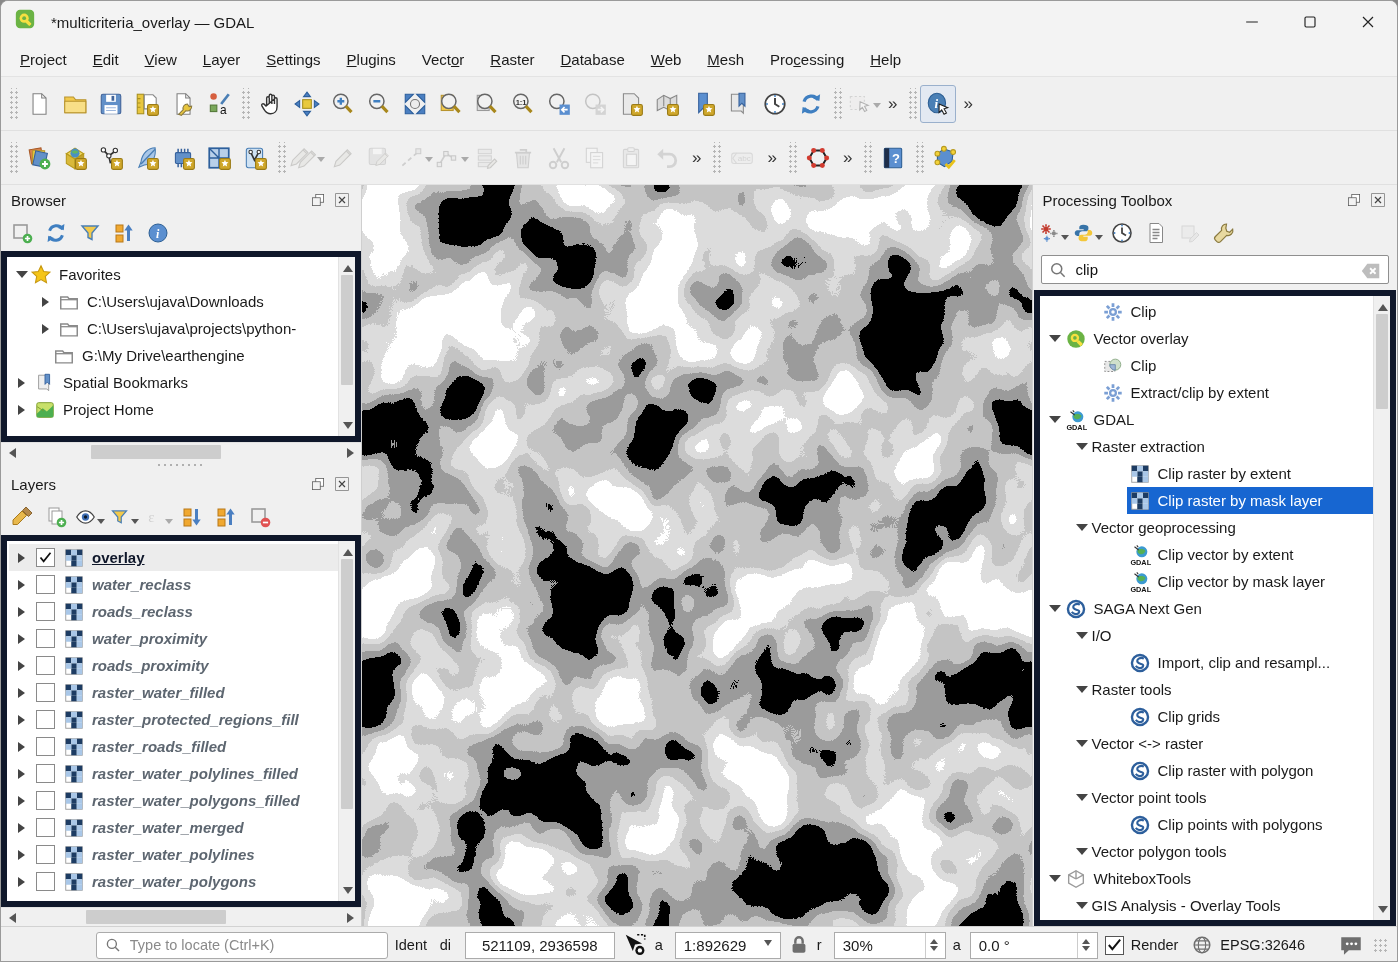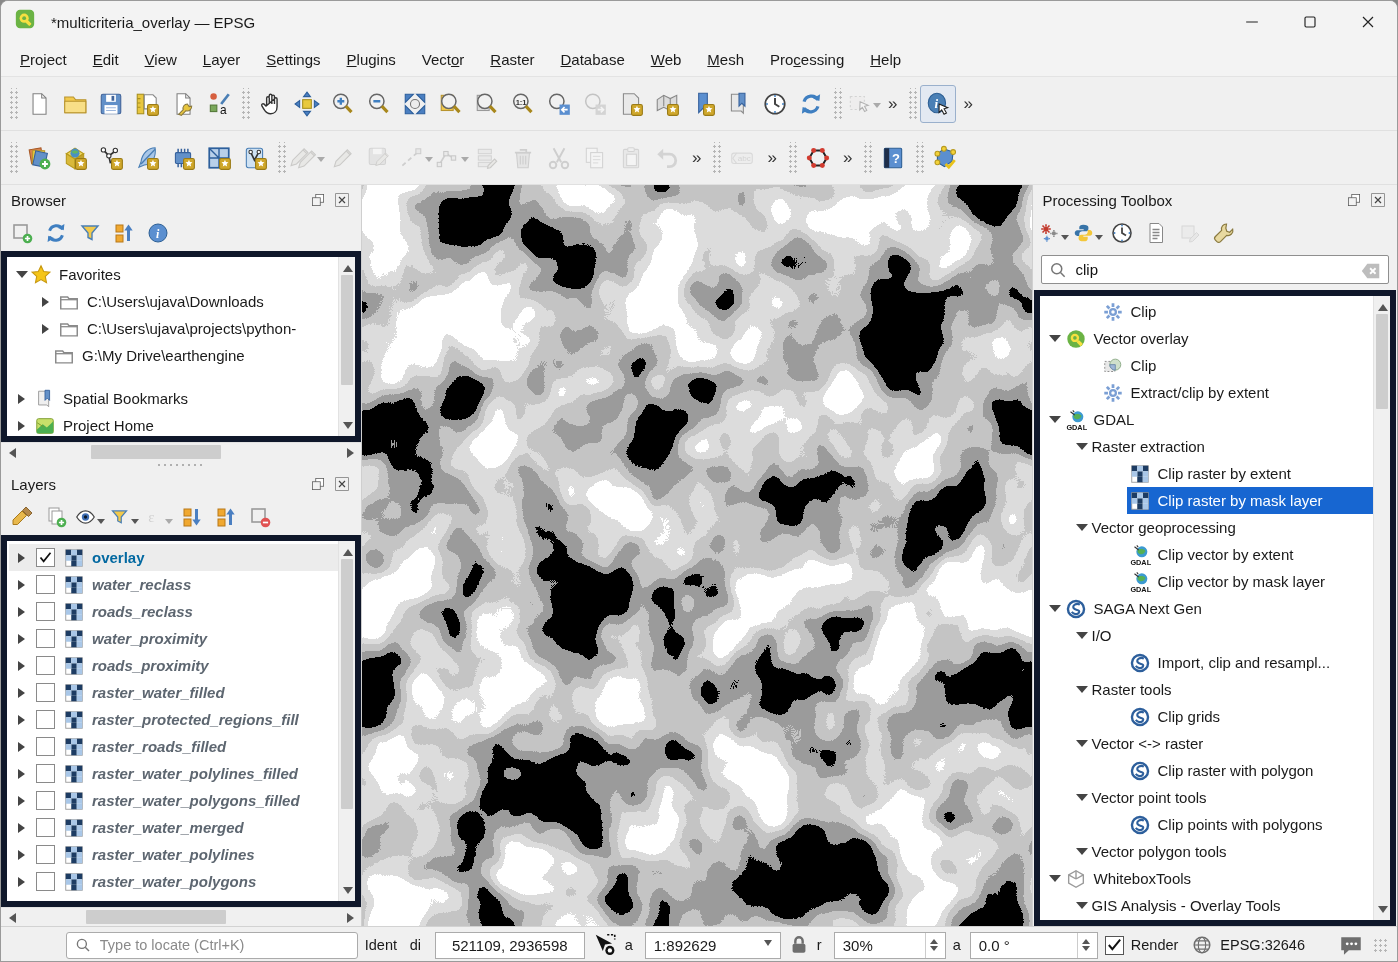--- a/index.html
+++ b/index.html
@@ -55,21 +55,21 @@
   .tri.up{border:5px solid transparent;border-bottom:7px solid #555;}
   .tri.dn{border:5px solid transparent;border-top:7px solid #555;}
   .tri.lf{border:5px solid transparent;border-right:7px solid #555;}
   .tri.rt{border:5px solid transparent;border-left:7px solid #555;}
   .sbbtn{position:absolute;width:17px;height:17px;display:flex;align-items:center;justify-content:center;}
   .vsplit{height:8px;display:flex;align-items:center;justify-content:center;background:#f0f0f0;}
   .vsplit i{width:50px;height:4px;background-image:radial-gradient(#b0b0b0 1px,transparent 1.2px);background-size:6px 4px;}
   
   .cb{width:19px;height:19px;border:1.6px solid #8a8a8a;background:#fff;margin:0 8px 0 2px;flex:0 0 auto;display:flex;align-items:center;justify-content:center;}
   .lname{font-style:italic;font-weight:600;color:#5d6670;}
-  .lname.active{font-style:normal;font-weight:700;color:#0369a1;}
+  .lname.active{font-style:normal;font-weight:700;color:#0f172a;text-decoration:underline;}
   .lrow-active{background:#ececec;}
   
   .canvas{width:670px;position:relative;background:#fff;overflow:hidden;}
   .canvas svg{position:absolute;inset:0;}
   
   .toolbox{width:366px;background:#f0f0f0;border-left:1px solid #cfcfcf;}
   .searchrow{margin:4px 8px 6px 8px;height:29px;border:1px solid #8f8f8f;border-radius:2px;background:#fff;display:flex;align-items:center;padding:0 6px;flex:0 0 auto;}
   .searchrow input{border:0;outline:0;flex:1;font-size:15px;font-family:inherit;margin-left:6px;color:#111;}
   .selbox{display:flex;align-items:center;flex:1;height:100%;padding-left:2px;}
   .selbox.sel{color:#fff;}
@@ -91,21 +91,21 @@
 
 <div class="win">
 
   <div class="titlebar">
     <span class="appicon"><svg xmlns="http://www.w3.org/2000/svg" viewBox="0 0 24 24" width="20" height="20">
           <rect x="1" y="1" width="22" height="22" rx="5" fill="#6bb344"></rect>
           <circle cx="11" cy="11" r="5.5" fill="#f7e041"></circle>
           <circle cx="11" cy="11" r="2.3" fill="#6bb344"></circle>
           <rect x="13.5" y="13.5" width="7" height="4" rx="1" transform="rotate(45 15 15)" fill="#f7e041"></rect>
         </svg></span>
-    <span class="title">*multicriteria_overlay — EPSG</span>
+    <span class="title">*multicriteria_overlay — GDAL</span>
     <span class="wctrls">
       <span class="wbtn">
           <svg xmlns="http://www.w3.org/2000/svg" viewBox="0 0 24 24" width="20" height="20">
             <path d="M5 12h14" stroke="#222" stroke-width="1.4"></path>
           </svg>
         </span>
       <span class="wbtn">
           <svg xmlns="http://www.w3.org/2000/svg" viewBox="0 0 24 24" width="20" height="20">
             <rect x="6" y="6" width="12" height="12" rx="1.5" fill="none" stroke="#222" stroke-width="1.4"></rect>
           </svg>
@@ -612,21 +612,21 @@
                 <span>C:\Users\ujava\projects\python-</span>
               </div>
               <div class="trow" style="padding-left: 28px;">
                 <span class="caret none"></span>
                 <span class="ticon"><svg xmlns="http://www.w3.org/2000/svg" viewBox="0 0 24 24" width="22" height="22">
                     <path d="M3 6.5h7.5l1.5 2H21v11H3z" fill="none" stroke="#8a8a8a" stroke-width="1.6"></path>
                     <path d="M3 9.5h18" stroke="#8a8a8a" stroke-width="1.4"></path>
                   </svg></span>
                 <span>G:\My Drive\earthengine</span>
               </div>
-              <div class="trow" style="padding-left: 4px; margin-top: 16px;">
+              <div class="trow" style="padding-left: 4px;">
                 <span class="caret r"></span>
                 <span class="ticon"><svg xmlns="http://www.w3.org/2000/svg" viewBox="0 0 24 24" width="22" height="22">
                     <path d="M5 3.5h11v17l-2-2H5z" fill="#efefef" stroke="#999"></path>
                     <path d="M12 2.5h5v11l-2.5-2.5L12 13.5z" fill="#6290c8" stroke="#36619c"></path>
                   </svg></span>
                 <span>Spatial Bookmarks</span>
               </div>
               <div class="trow" style="padding-left: 4px;">
                 <span class="caret r"></span>
                 <span class="ticon"><svg xmlns="http://www.w3.org/2000/svg" viewBox="0 0 24 24" width="22" height="22">
@@ -1371,21 +1371,21 @@
     <span class="sbox" style="width:150px;justify-content:center;">
       <span>521109, 2936598</span>
     </span>
     <span style="width:26px;height:26px;"><svg xmlns="http://www.w3.org/2000/svg" viewBox="0 0 24 24" width="26" height="26">
           <path d="M3.5 2.5l6.5 15 2-6 6.5-1z" fill="#111"></path>
           <circle cx="16.5" cy="17" r="4.2" fill="#111"></circle>
           <circle cx="16.5" cy="17" r="2" fill="#fff"></circle>
           <path d="M14 2.5h7M21 2.5V7" stroke="#111" stroke-width="1.5" stroke-dasharray="2 1.5"></path>
         </svg></span>
     <span class="clip" style="width:13px;">a</span>
-    <span class="sbox" style="width:136px;">
+    <span class="sbox" style="width:106px;">
       <span style="flex:1;">1:892629</span>
       <i class="tri dn" style="border-width:4px;border-top-width:6px;"></i>
     </span>
     <span style="width:22px;height:22px;"><svg xmlns="http://www.w3.org/2000/svg" viewBox="0 0 24 24" width="22" height="22">
           <rect x="5" y="10.5" width="14" height="10" rx="2" fill="#6e6e6e"></rect>
           <path d="M8 10.5V7.5a4 4 0 018 0v3" fill="none" stroke="#6e6e6e" stroke-width="2.6"></path>
         </svg></span>
     <span class="clip" style="width:10px;">r</span>
     <span class="sbox" style="width:112px;padding-right:2px;">
       <span style="flex:1;">30%</span>

